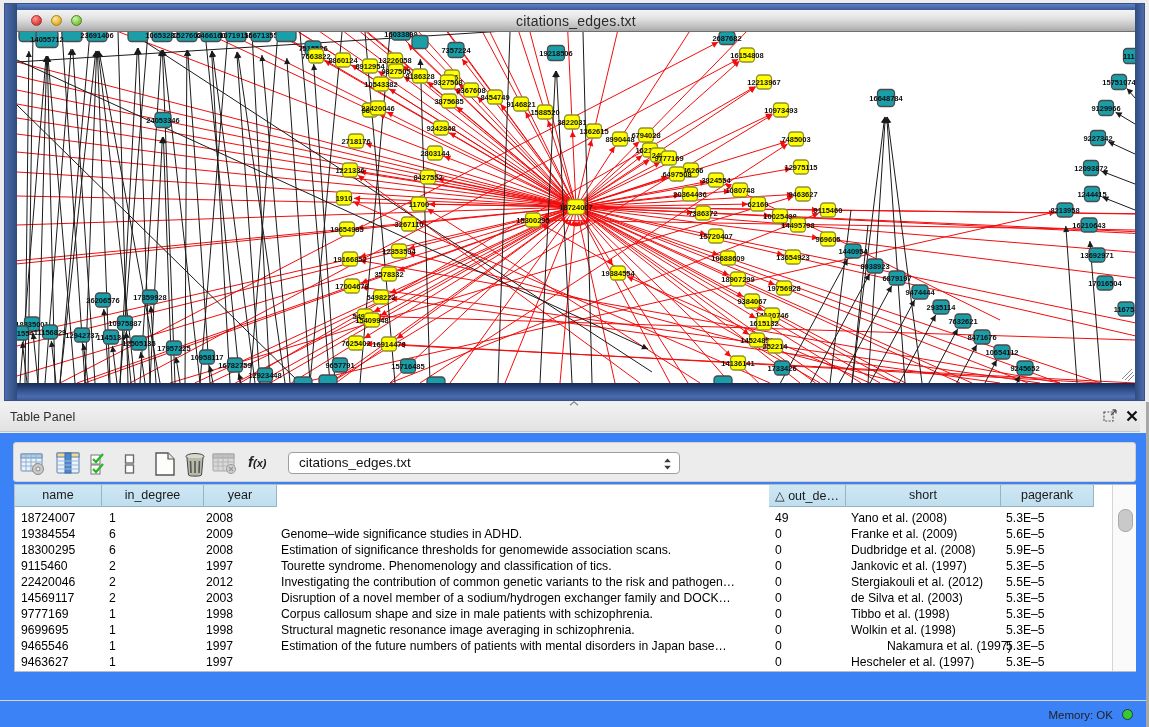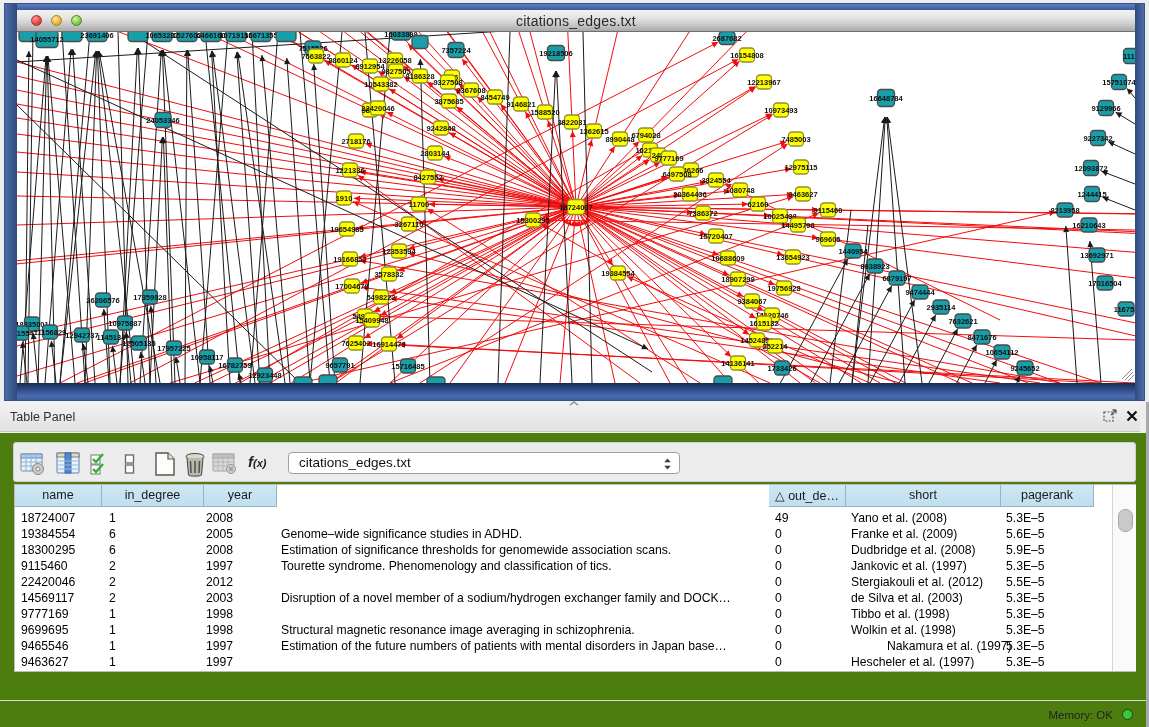--- a/index.html
+++ b/index.html
@@ -13,21 +13,21 @@
 #titlebar{position:absolute;left:12px;top:6px;width:1118px;height:22px;
  background:linear-gradient(180deg,#f4f4f4 0%,#e2e2e2 40%,#c8c8c8 70%,#aaaaaa 100%);
  border-bottom:1px solid #6f6f6f;}
 #titlebar .t{position:absolute;left:0;right:0;top:3px;text-align:center;font-size:14px;color:#2a2a2a;letter-spacing:0.2px}
 .tl{position:absolute;top:5px;width:11px;height:11px;border-radius:50%;}
 #canvas{position:absolute;left:12px;top:28px;width:1118px;height:351px;background:#fff;overflow:hidden}
 
 #panelhdr{position:absolute;left:0;top:402px;width:1140px;height:30px;
  background:linear-gradient(180deg,#f2f2f2,#e2e2e2);border-bottom:1px solid #c6c6c6}
 #panelhdr .t{position:absolute;left:10px;top:8px;font-size:12.5px;color:#2f2f2f}
-#panel{position:absolute;left:0;top:433px;width:1149px;height:294px;background:#4d7c0f}
+#panel{position:absolute;left:0;top:433px;width:1149px;height:294px;background:#3b82f6}
 #toolbar{position:absolute;left:13px;top:9px;width:1123px;height:40px;background:#ececec;
  border:1px solid #d0d0d0;border-radius:3px}
 .icon{position:absolute;top:9px}
 #dropdown{position:absolute;left:274px;top:9px;width:392px;height:22px;background:#fff;
  border:1px solid #9f9f9f;border-radius:4px;font-size:13.5px;color:#111;padding:2px 0 0 10px}
 
 #tbl{position:absolute;left:14px;top:51px;width:1122px;height:188px;background:#fff;border:1px solid #bcbcbc}
 .hdr{position:absolute;top:0;height:22px;background:linear-gradient(180deg,#cfe7f4,#bfdeee);
  border-right:1px solid #93b5c6;border-bottom:1px solid #93b5c6;font-size:12.5px;color:#1a1a1a;
  text-align:center;padding-top:3px}
@@ -762,21 +762,21 @@
         <span class="c" style="left:6px">18724007</span>
         <span class="c" style="left:94px">1</span>
         <span class="c" style="left:191px">2008</span>
         <span class="c" style="left:760px">49</span>
         <span class="c" style="left:836px">Yano et al. (2008)</span>
         <span class="c" style="left:991px">5.3E–5</span>
       </div>
 <div class="row" style="left:0;top:41px;width:1096px">
         <span class="c" style="left:6px">19384554</span>
         <span class="c" style="left:94px">6</span>
-        <span class="c" style="left:191px">2005</span>
+        <span class="c" style="left:191px">2009</span>
         <span class="c" style="left:266px">Genome–wide significance studies in ADHD.</span>
         <span class="c" style="left:760px">0</span>
         <span class="c" style="left:836px">Franke et al. (2009)</span>
         <span class="c" style="left:991px">5.6E–5</span>
       </div>
 <div class="row" style="left:0;top:57px;width:1096px">
         <span class="c" style="left:6px">18300295</span>
         <span class="c" style="left:94px">6</span>
         <span class="c" style="left:191px">2008</span>
         <span class="c" style="left:266px">Estimation of significance thresholds for genomewide association scans.</span>
@@ -790,37 +790,39 @@
         <span class="c" style="left:191px">1997</span>
         <span class="c" style="left:266px">Tourette syndrome. Phenomenology and classification of tics.</span>
         <span class="c" style="left:760px">0</span>
         <span class="c" style="left:836px">Jankovic et al. (1997)</span>
         <span class="c" style="left:991px">5.3E–5</span>
       </div>
 <div class="row" style="left:0;top:89px;width:1096px">
         <span class="c" style="left:6px">22420046</span>
         <span class="c" style="left:94px">2</span>
         <span class="c" style="left:191px">2012</span>
+        <span class="c" style="left:266px">Investigating the contribution of common genetic variants to the risk and pathogen…</span>
         <span class="c" style="left:760px">0</span>
         <span class="c" style="left:836px">Stergiakouli et al. (2012)</span>
         <span class="c" style="left:991px">5.5E–5</span>
       </div>
 <div class="row" style="left:0;top:105px;width:1096px">
         <span class="c" style="left:6px">14569117</span>
         <span class="c" style="left:94px">2</span>
         <span class="c" style="left:191px">2003</span>
         <span class="c" style="left:266px">Disruption of a novel member of a sodium/hydrogen exchanger family and DOCK…</span>
         <span class="c" style="left:760px">0</span>
         <span class="c" style="left:836px">de Silva et al. (2003)</span>
         <span class="c" style="left:991px">5.3E–5</span>
       </div>
 <div class="row" style="left:0;top:121px;width:1096px">
         <span class="c" style="left:6px">9777169</span>
         <span class="c" style="left:94px">1</span>
         <span class="c" style="left:191px">1998</span>
+        <span class="c" style="left:266px">Corpus callosum shape and size in male patients with schizophrenia.</span>
         <span class="c" style="left:760px">0</span>
         <span class="c" style="left:836px">Tibbo et al. (1998)</span>
         <span class="c" style="left:991px">5.3E–5</span>
       </div>
 <div class="row" style="left:0;top:137px;width:1096px">
         <span class="c" style="left:6px">9699695</span>
         <span class="c" style="left:94px">1</span>
         <span class="c" style="left:191px">1998</span>
         <span class="c" style="left:266px">Structural magnetic resonance image averaging in schizophrenia.</span>
         <span class="c" style="left:760px">0</span>

